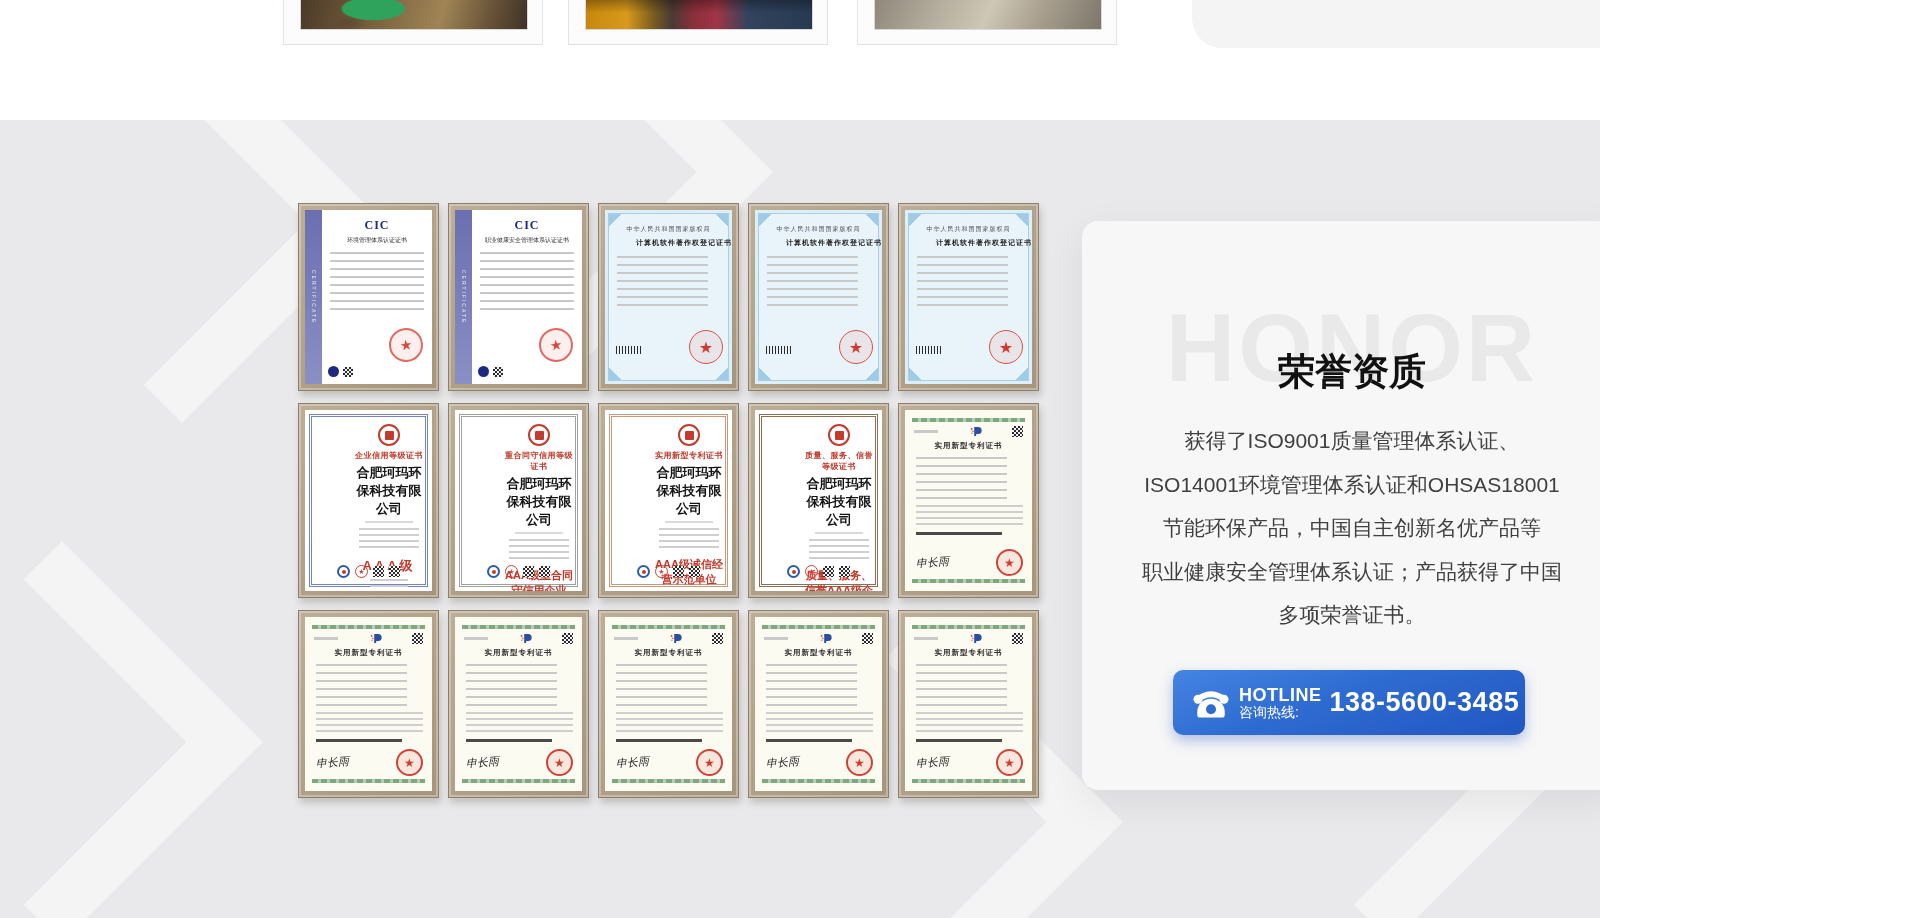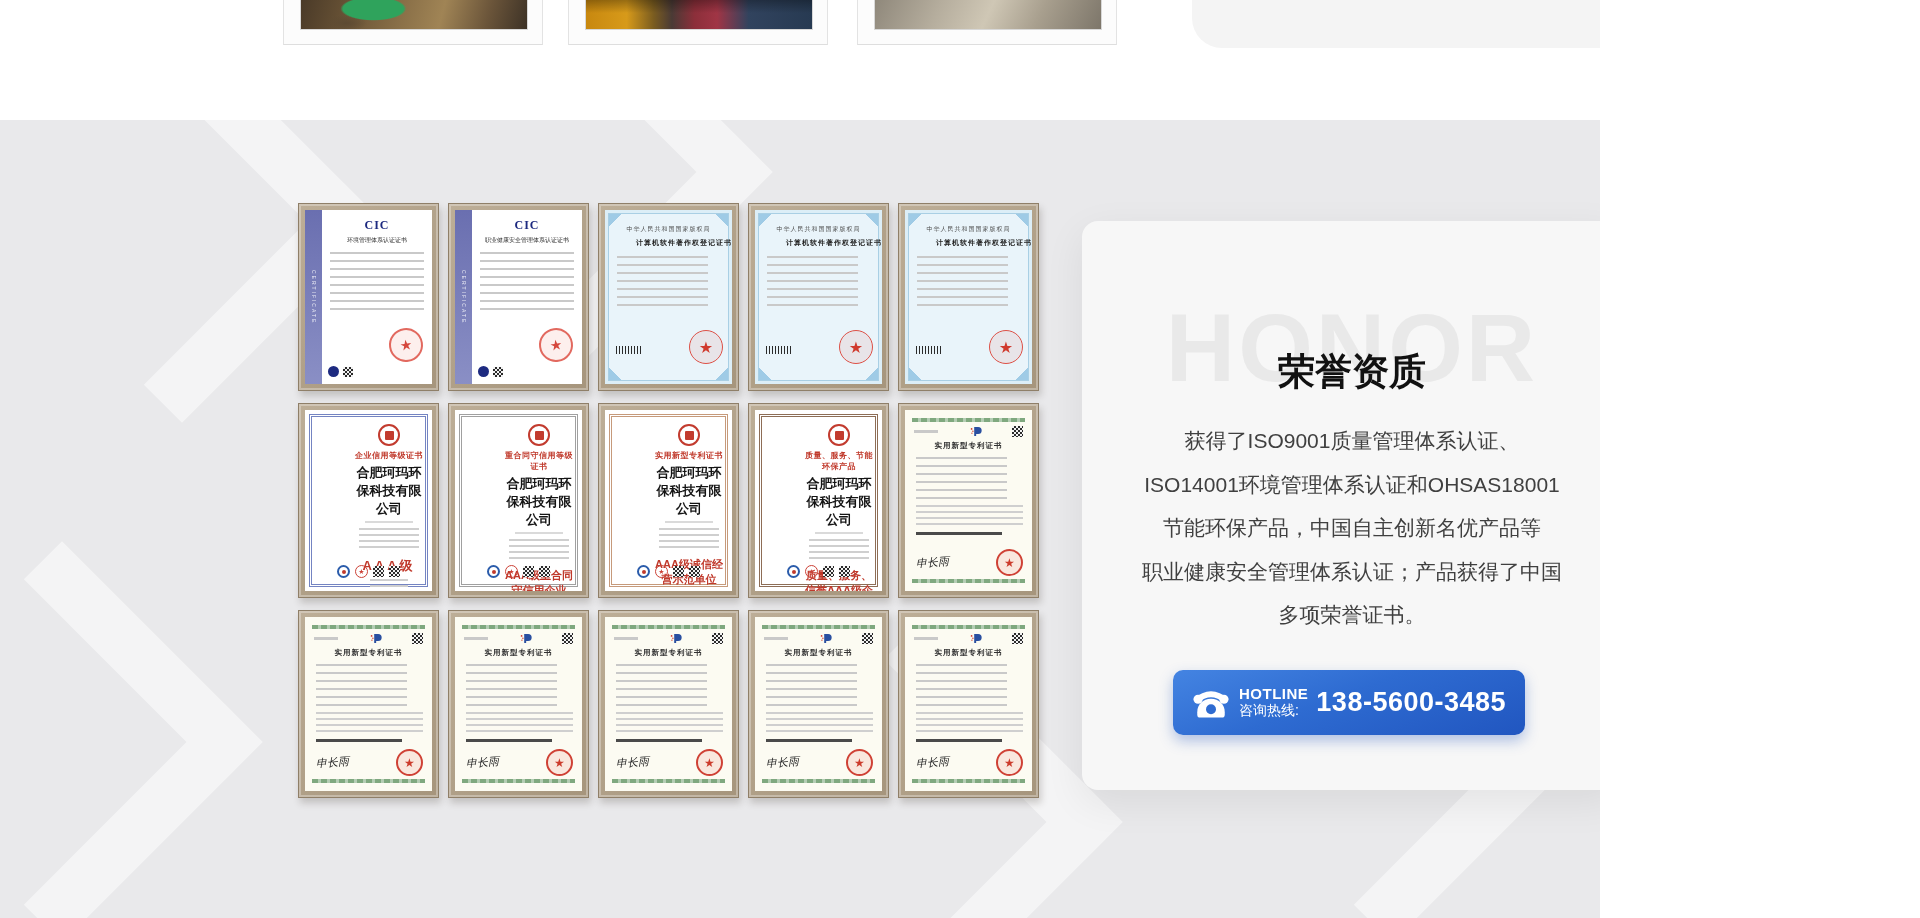--- a/index.html
+++ b/index.html
@@ -124,21 +124,21 @@
   .honor-title{position:absolute;top:126px;left:0;width:100%;text-align:center;
       font-size:37px;font-weight:bold;color:#111;}
   .honor-desc{position:absolute;top:198px;left:30px;right:30px;text-align:center;
       font-size:21px;line-height:43.5px;color:#404040;}
   .hotline-btn{position:absolute;left:91px;top:449px;width:352px;height:65px;border-radius:10px;
       background:linear-gradient(160deg,#4484e2 0%,#2e6bd1 45%,#2156c0 100%);
       box-shadow:0 6px 14px rgba(40,90,190,.35);
       display:flex;align-items:center;padding:0 0 0 18px;box-sizing:border-box;cursor:pointer;border:none;}
   .phone-ic{width:40px;height:34px;flex:0 0 auto;}
   .hot-labels{margin-left:8px;color:#fff;text-align:left;line-height:1.12;}
-  .hot-en{font-size:15px;font-weight:bold;letter-spacing:.5px;}
+  .hot-en{font-size:18px;font-weight:bold;letter-spacing:.5px;}
   .hot-zh{font-size:14px;}
   .hot-number{margin-left:8px;color:#fff;font-size:27px;font-weight:bold;letter-spacing:.5px;}
 </style>
 </head>
 <body>
 
 <div class="page">
 
   <div class="top-strip">
     <div class="photo-card" style="left:283px;">
@@ -313,21 +313,21 @@
         </div>
       </div>
     </div>
 
     <div class="cert">
       <div class="paper">
         <div class="credit-inner acc-brown">
           <div class="emblem">
               <i></i>
             </div>
-          <div class="credit-title">质量、服务、节能环保产品</div>
+          <div class="credit-title">质量、服务、信誉等级证书</div>
           <div class="credit-company">合肥珂玛环保科技有限公司</div>
           <div class="credit-sub"></div>
           <div class="flines dense credit-para"></div>
           <div class="credit-grade">质量、服务、信誉AAA级企业</div>
           <div class="flines dense credit-dates"></div>
           <div class="credit-bottom">
             <span class="badge-blue">
                 <i></i>
               </span>
             <span class="badge-star">★</span>

